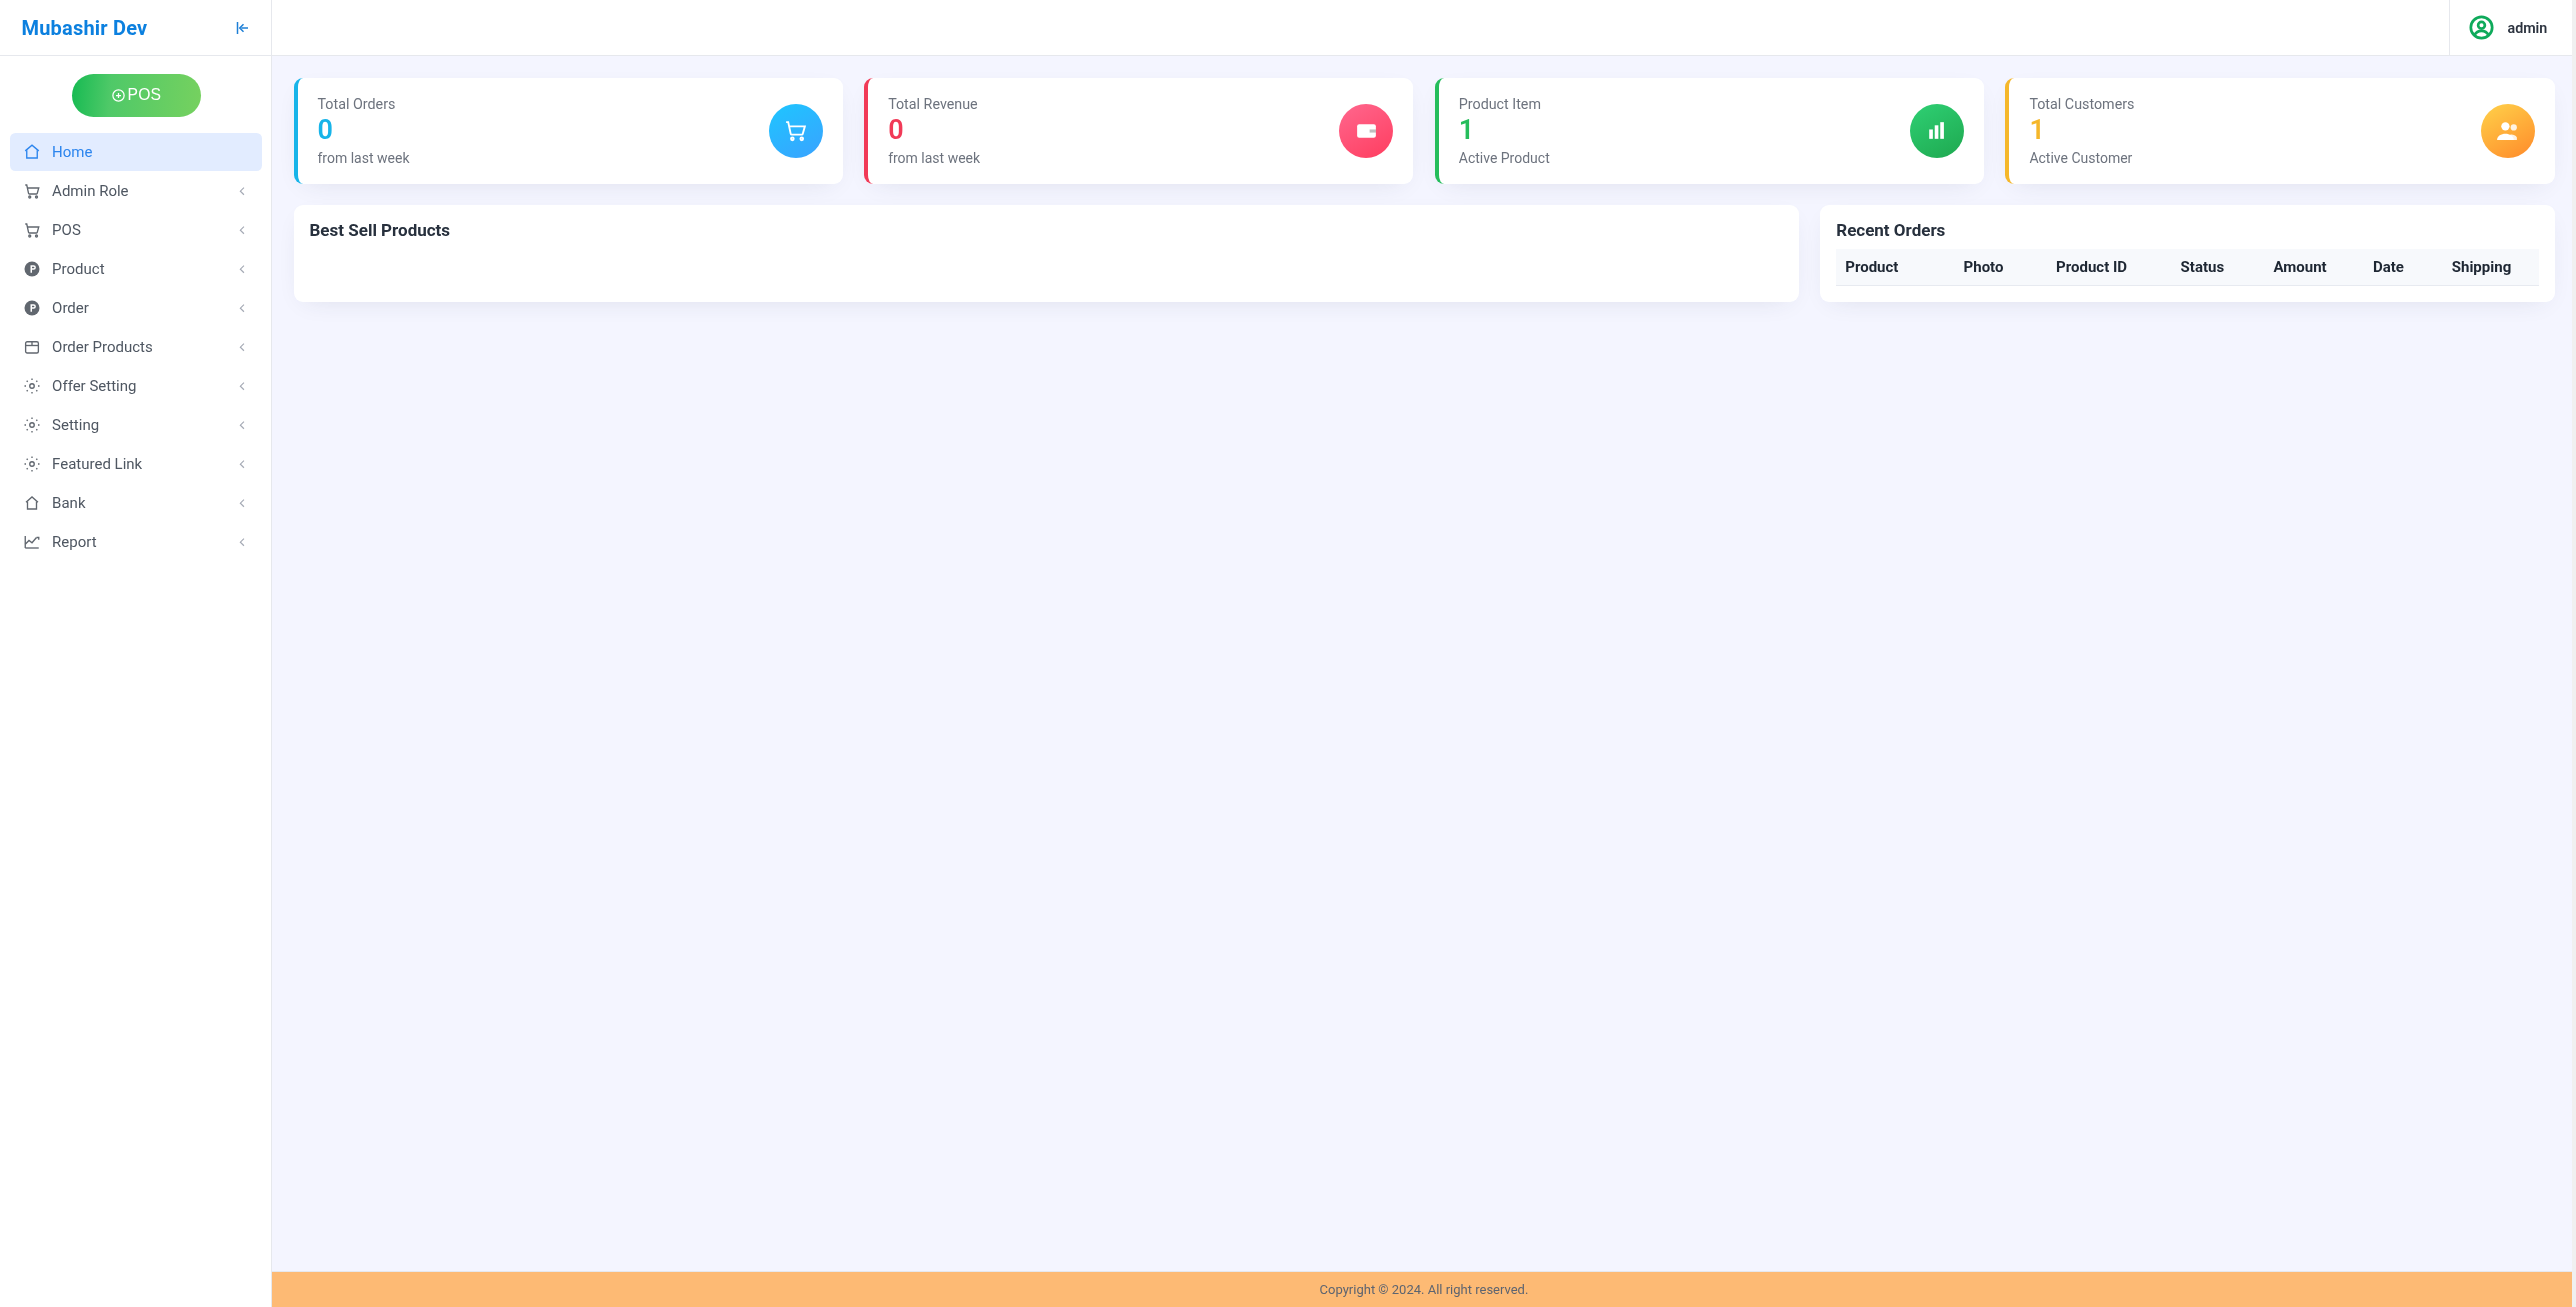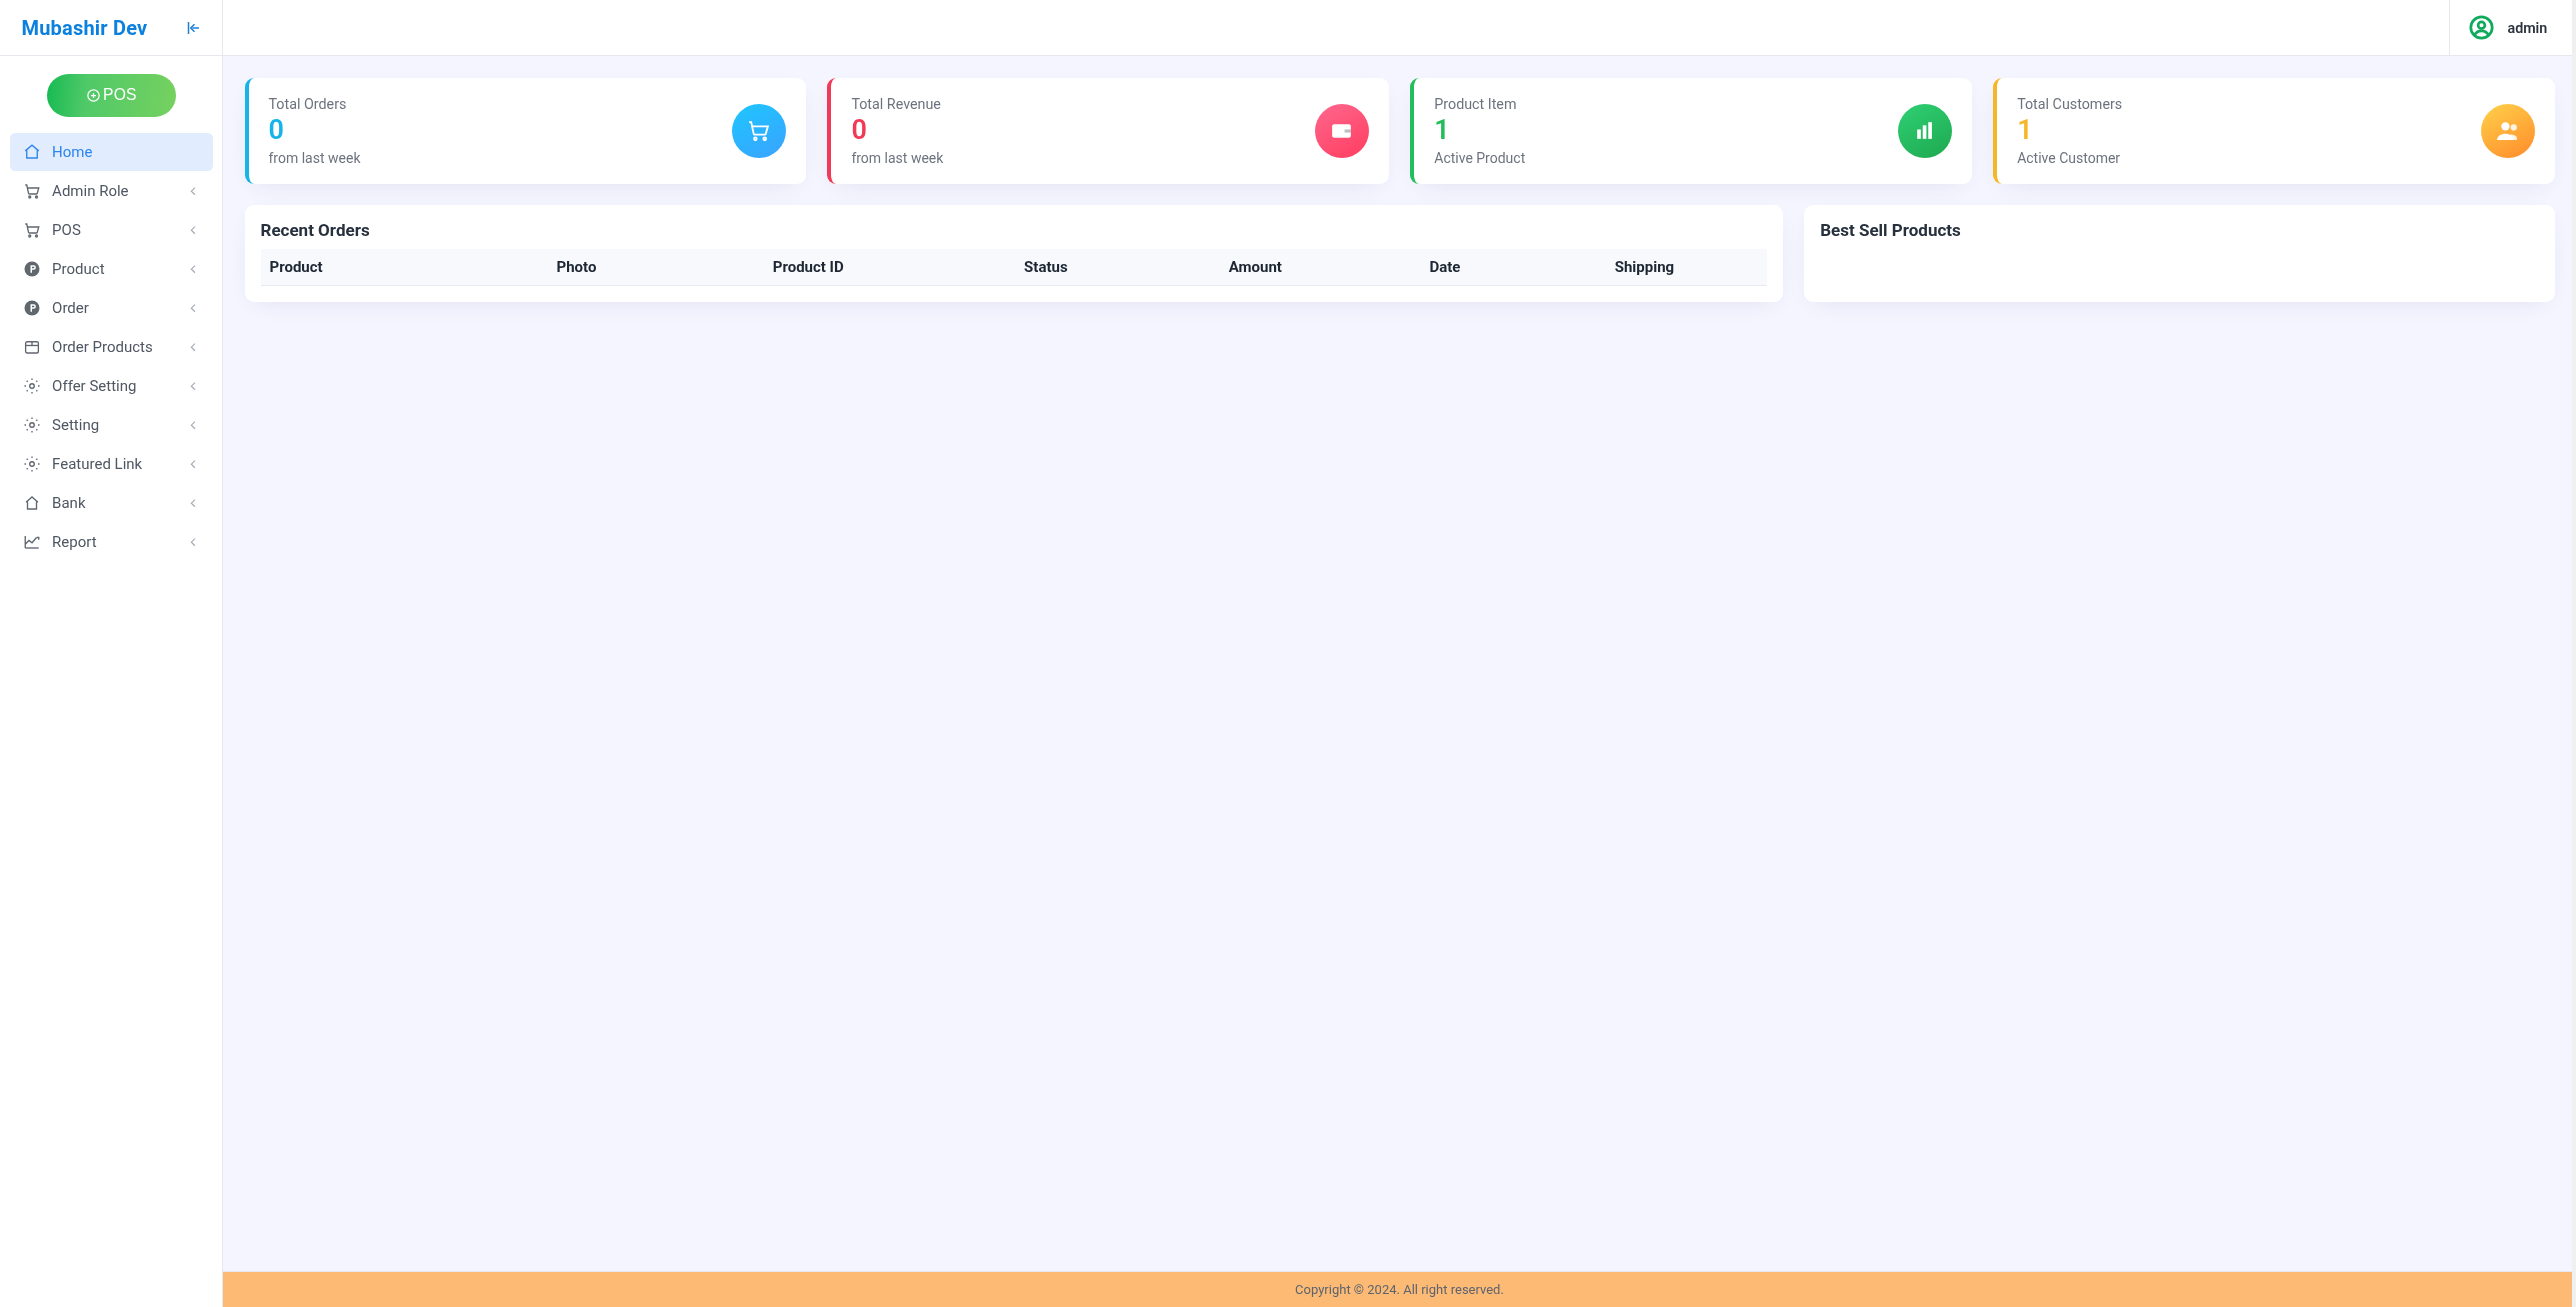--- a/index.html
+++ b/index.html
@@ -14,21 +14,21 @@
 html, body { height: 100%; }
 body {
   font-family: -apple-system, BlinkMacSystemFont, "Segoe UI", Roboto, "Helvetica Neue", Arial, sans-serif;
   background: #fff;
   overflow: hidden;
 }
 .app { display: flex; height: 100vh; width: 100vw; }
 
 
 .sidebar {
-  width: 223px;
+  width: 272px;
   flex-shrink: 0;
   border-right: 0.9px solid var(--border-color);
   display: flex;
   flex-direction: column;
   background: #ffffff;
 }
 .sidebar-top {
   height: 56px;
   display: flex;
   align-items: center;
@@ -460,40 +460,40 @@
             </div>
             <div class="bubble">
               <svg viewBox="0 0 28 28" width="25" height="25">
                 <use href="#i-users"></use>
               </svg>
             </div>
           </div>
         </div>
 
       <div class="panels">
+        <div class="panel">
+          <h3>Best Sell Products</h3>
+        </div>
         <div class="panel">
           <h3>Recent Orders</h3>
           <table class="orders-table">
             <thead>
                 <tr id="orders-header-row">
                   <th>Product</th>
                   <th>Photo</th>
                   <th>Product ID</th>
                   <th>Status</th>
                   <th>Amount</th>
                   <th>Date</th>
                   <th>Shipping</th>
                 </tr>
               </thead>
             <tbody id="orders-body"></tbody>
           </table>
         </div>
-        <div class="panel">
-          <h3>Best Sell Products</h3>
-        </div>
       </div>
 
       <div class="footer">
         <span>Copyright © 2024. All right reserved.</span>
       </div>
     </div>
   </div>
 </div>
 
 <div class="right-scroll"></div>

